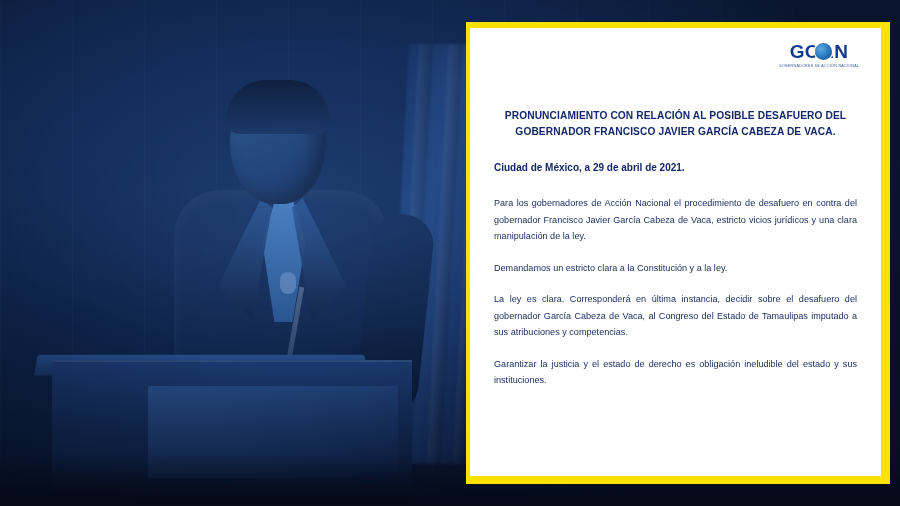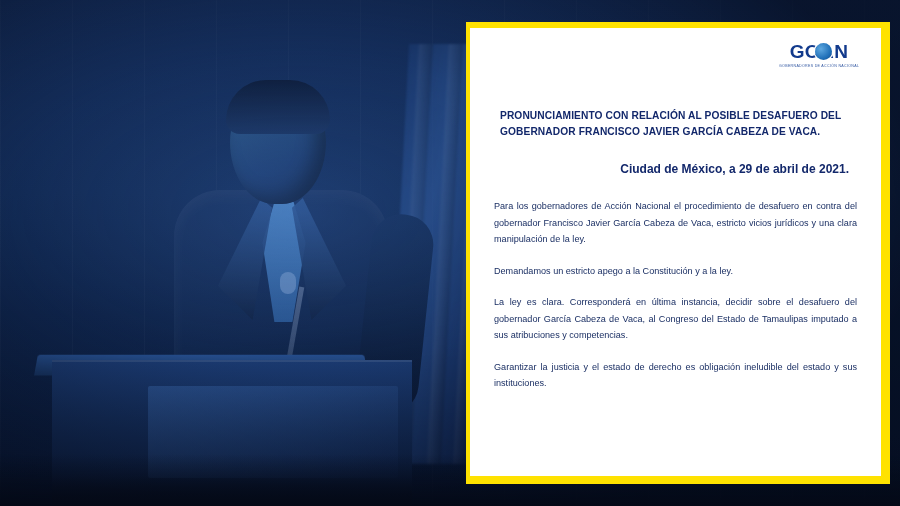--- a/index.html
+++ b/index.html
@@ -222,32 +222,31 @@
     font-size: 3.6px;
     letter-spacing: 0.3px;
     color: #2f55a0;
     margin-top: 2px;
     line-height: 5px;
     white-space: nowrap;
   }
 
   .doc-title {
     margin: 66px 6px 0 6px;
-    text-align: left;
+    text-align: center;
     font-size: 10.2px;
     font-weight: 700;
     line-height: 16px;
     letter-spacing: 0.1px;
     color: #13286b;
     text-transform: uppercase;
   }
   .doc-date {
     margin: 22px 8px 0 0;
-    text-align: right;
-    font-size: 12px;
+    font-size: 10px;
     font-weight: 700;
     color: #13286b;
   }
   .doc-body { margin-top: 22px; }
   .doc-body p {
     margin: 0 0 15px 0;
     font-size: 9.1px;
     line-height: 16.5px;
     text-align: justify;
     color: #14295f;
@@ -303,21 +302,21 @@
         </div>
         <div class="logo-sub">GOBERNADORES DE ACCIÓN NACIONAL</div>
       </div>
 
       <div class="doc-title">PRONUNCIAMIENTO CON RELACIÓN AL POSIBLE DESAFUERO DEL GOBERNADOR FRANCISCO JAVIER GARCÍA CABEZA DE VACA.</div>
 
       <div class="doc-date">Ciudad de México, a 29 de abril de 2021.</div>
 
       <div class="doc-body">
         <p>Para los gobernadores de Acción Nacional el procedimiento de desafuero en contra del gobernador Francisco Javier García Cabeza de Vaca, estricto vicios jurídicos y una clara manipulación de la ley.</p>
-        <p>Demandamos un estricto apego a la Constitución y a la ley.</p>
+        <p>Demandamos un estricto clara a la Constitución y a la ley.</p>
         <p>La ley es clara. Corresponderá en última instancia, decidir sobre el desafuero del gobernador García Cabeza de Vaca, al Congreso del Estado de Tamaulipas imputado a sus atribuciones y competencias.</p>
         <p>Garantizar la justicia y el estado de derecho es obligación ineludible del estado y sus instituciones.</p>
       </div>
 
     </div>
   </div>
 
 </div>
 
 </body></html>

